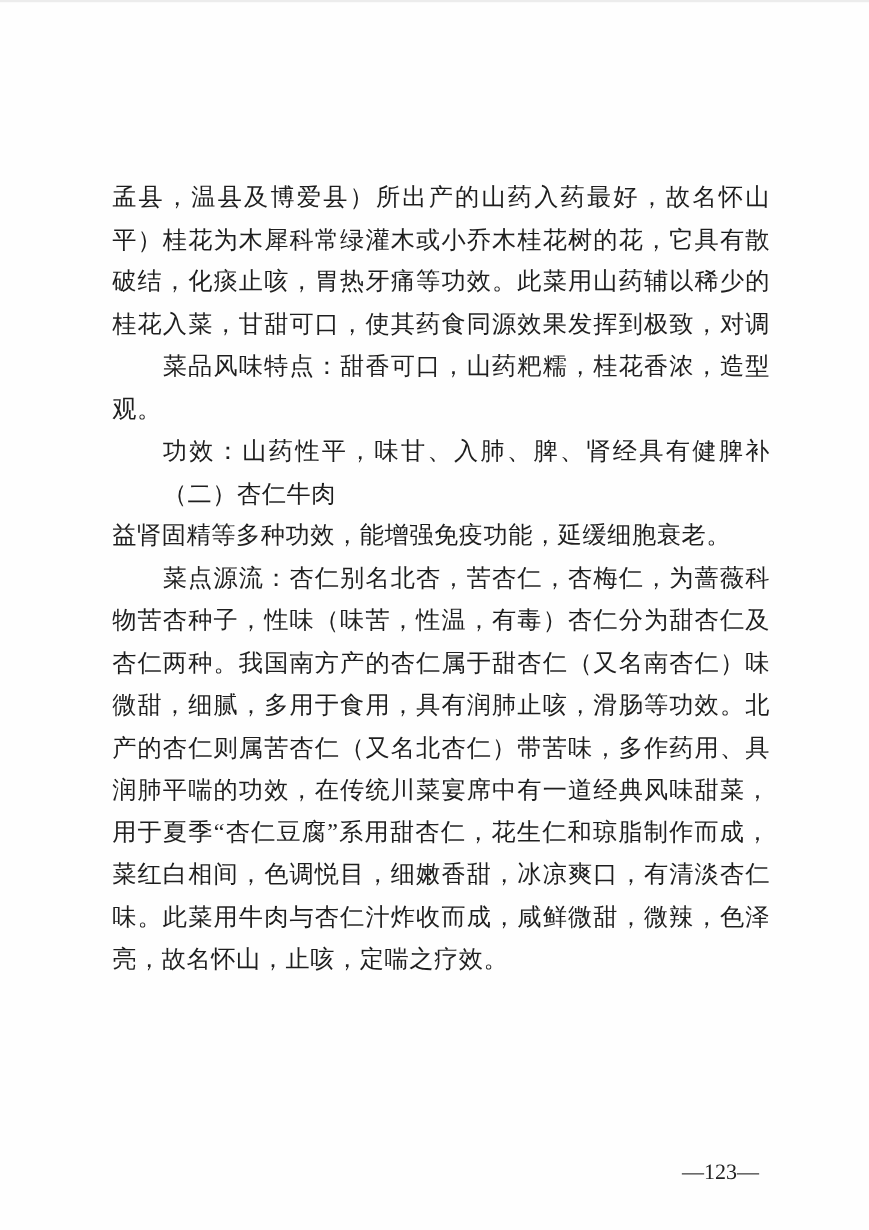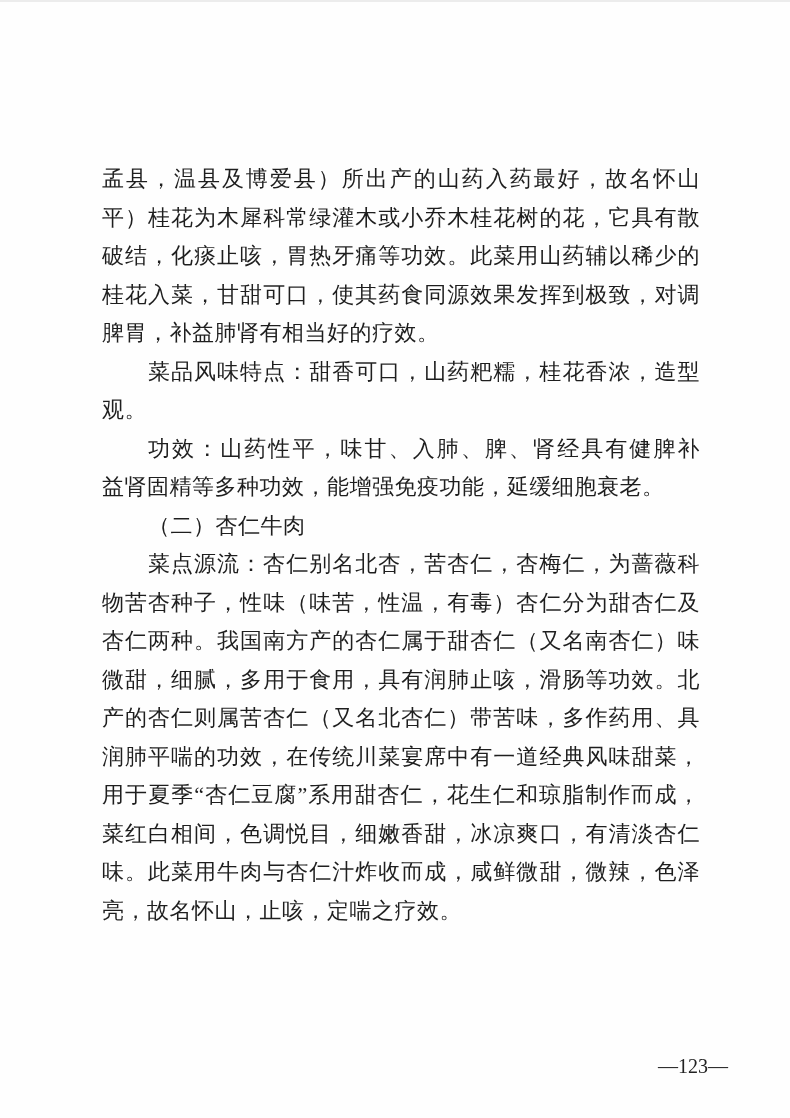--- a/index.html
+++ b/index.html
@@ -44,38 +44,36 @@
   .footer {
     position: absolute;
     top: 1052px;
     left: 0;
     width: 690px;
     text-align: right;
     font-size: 20px;
     line-height: 24px;
     color: #222222;
     font-family: "Liberation Serif", serif;
-    margin-left: 38px;
   }
 </style>
 </head>
 <body>
 
 <div class="page">
   <div class="textblock">
     <div class="ln jf">孟县，温县及博爱县）所出产的山药入药最好，故名怀山</div>
     <div class="ln jf">平）桂花为木犀科常绿灌木或小乔木桂花树的花，它具有散寒</div>
     <div class="ln jf">破结，化痰止咳，胃热牙痛等功效。此菜用山药辅以稀少的红</div>
     <div class="ln jf">桂花入菜，甘甜可口，使其药食同源效果发挥到极致，对调理</div>
-    <div class="ln">脾胃，补益肺肾有相当好的疗效。</div>
     <div class="ln ind jf">菜品风味特点：甜香可口，山药粑糯，桂花香浓，造型美</div>
     <div class="ln">观。</div>
     <div class="ln ind jf">功效：山药性平，味甘、入肺、脾、肾经具有健脾补肺、</div>
+    <div class="ln ind">（二）杏仁牛肉</div>
     <div class="ln">益肾固精等多种功效，能增强免疫功能，延缓细胞衰老。</div>
-    <div class="ln ind">（二）杏仁牛肉</div>
     <div class="ln ind jf">菜点源流：杏仁别名北杏，苦杏仁，杏梅仁，为蔷薇科植</div>
     <div class="ln jf">物苦杏种子，性味（味苦，性温，有毒）杏仁分为甜杏仁及苦</div>
     <div class="ln jf">杏仁两种。我国南方产的杏仁属于甜杏仁（又名南杏仁）味道</div>
     <div class="ln jf">微甜，细腻，多用于食用，具有润肺止咳，滑肠等功效。北方</div>
     <div class="ln jf">产的杏仁则属苦杏仁（又名北杏仁）带苦味，多作药用、具有</div>
     <div class="ln jf">润肺平喘的功效，在传统川菜宴席中有一道经典风味甜菜，多</div>
     <div class="ln jf">用于夏季“杏仁豆腐”系用甜杏仁，花生仁和琼脂制作而成，成</div>
     <div class="ln jf">菜红白相间，色调悦目，细嫩香甜，冰凉爽口，有清淡杏仁香</div>
     <div class="ln jf">味。此菜用牛肉与杏仁汁炸收而成，咸鲜微甜，微辣，色泽红</div>
     <div class="ln">亮，故名怀山，止咳，定喘之疗效。</div>

